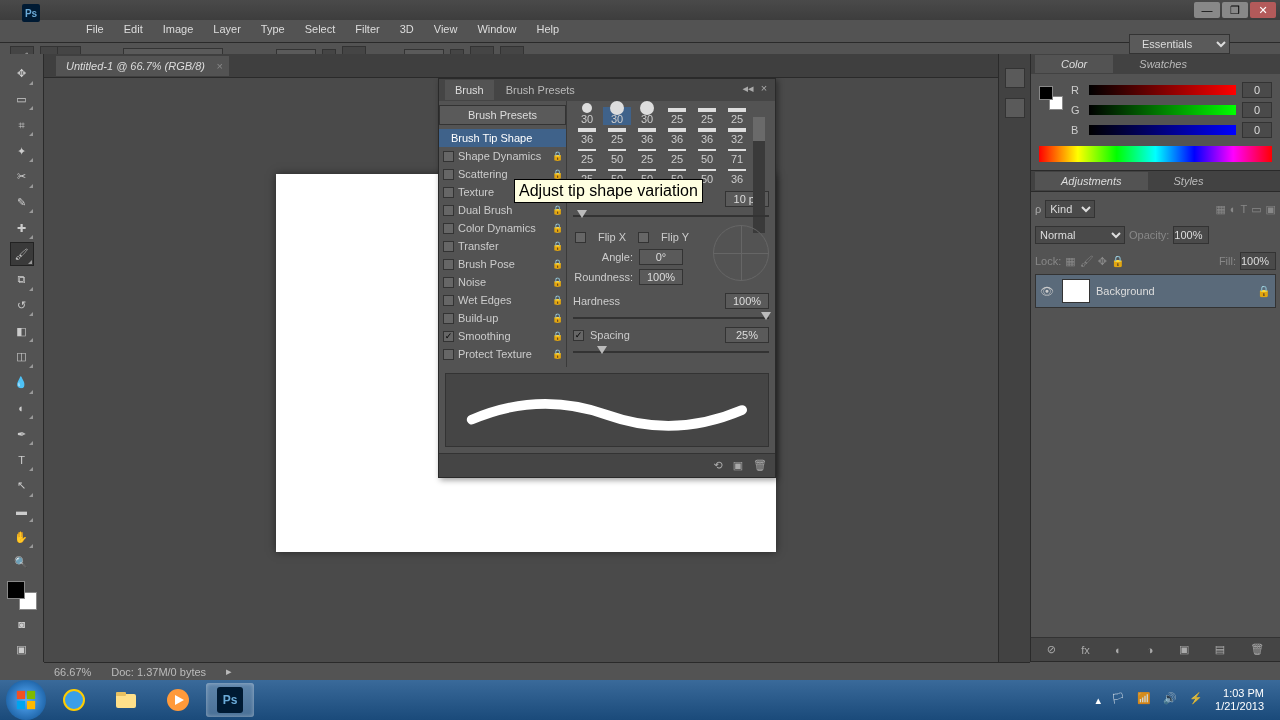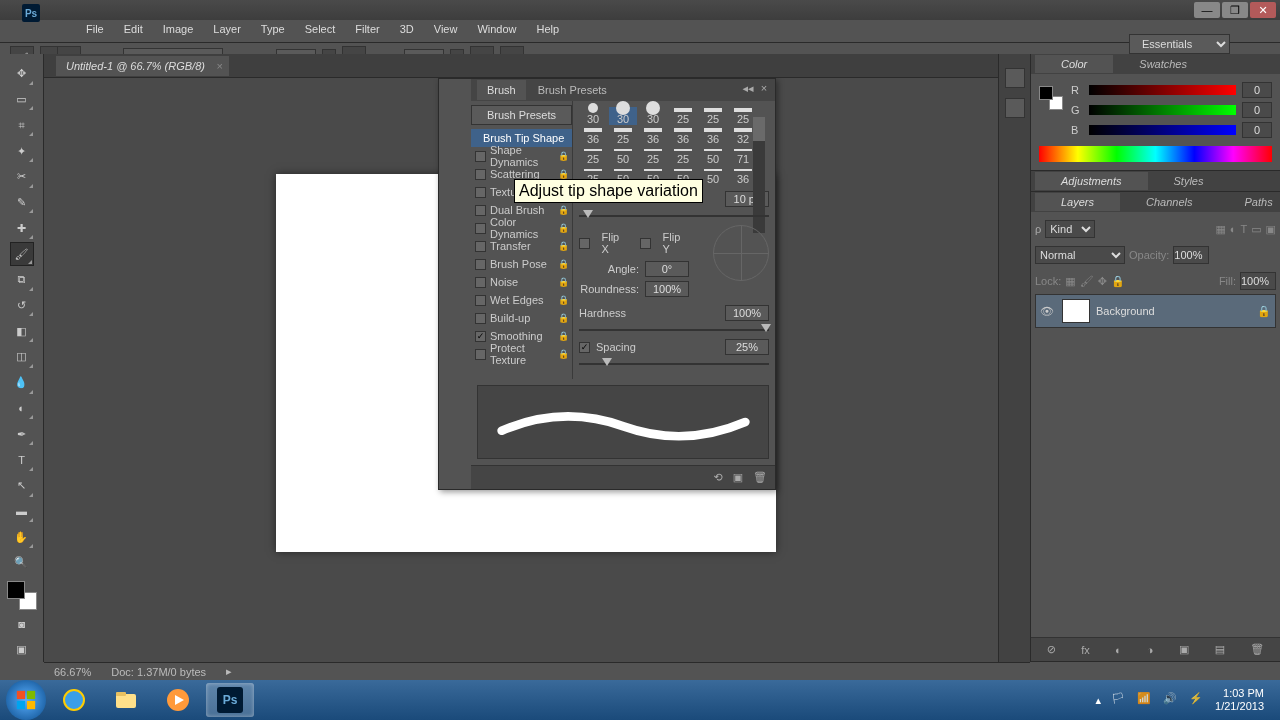--- a/index.html
+++ b/index.html
@@ -38,21 +38,21 @@
 
 
 .doc-area { flex: 1; background: #4a4a4a; position: relative; }
 .doc-tabs { height: 24px; background: #3f3f3f; border-bottom: 1px solid #2a2a2a; display: flex; align-items: center; padding-left: 12px; }
 .doc-tab { background: #535353; color: #ddd; padding: 4px 24px 4px 10px; font-style: italic; font-size: 11px; position: relative; }
 .doc-tab .close-tab { position: absolute; right: 6px; top: 4px; color: #888; cursor: pointer; font-style: normal; }
 .canvas-wrap { position: absolute; top: 24px; left: 0; right: 0; bottom: 0; overflow: hidden; }
 .canvas { position: absolute; left: 232px; top: 96px; width: 500px; height: 378px; background: #fff; box-shadow: 0 0 8px rgba(0,0,0,0.5); }
 
 
-.brush-panel { position: absolute; left: 394px; top: 0px; width: 338px; background: #535353; border: 1px solid #2a2a2a; box-shadow: 2px 2px 6px rgba(0,0,0,0.4); padding-left: 32px; }
+.brush-panel { position: absolute; left: 394px; top: 0px; width: 338px; background: #535353; border: 1px solid #2a2a2a; box-shadow: 2px 2px 6px rgba(0,0,0,0.4); }
 .panel-header { height: 22px; background: #454545; display: flex; align-items: center; padding: 0 6px; gap: 2px; position: relative; }
 .panel-tab { padding: 4px 10px; color: #bbb; cursor: pointer; }
 .panel-tab.active { background: #535353; color: #ddd; }
 .panel-close { position: absolute; right: 4px; top: 3px; color: #aaa; cursor: pointer; width: 14px; text-align: center; }
 .panel-collapse { position: absolute; right: 20px; top: 3px; color: #aaa; cursor: pointer; width: 14px; text-align: center; }
 .brush-body { display: flex; }
 .brush-left { width: 128px; background: #535353; border-right: 1px solid #3a3a3a; }
 .brush-presets-btn { display: block; margin: 4px auto; padding: 3px 14px; background: #5a5a5a; border: 1px solid #333; color: #ddd; text-align: center; cursor: pointer; }
 .brush-option-row { display: flex; align-items: center; height: 18px; padding: 0 4px; color: #ccc; gap: 4px; cursor: pointer; }
 .brush-option-row.section { background: #3f628a; color: #fff; padding-left: 12px; }
@@ -562,25 +562,20 @@
     </div>
 
     <div class="panel-section">
       <div class="panel-section-header">
         <div class="panel-section-tab active">Adjustments</div>
         <div class="panel-section-tab">Styles</div>
       </div>
     </div>
 
     <div class="panel-section" style="flex:1;display:flex;flex-direction:column">
-      <div class="panel-section-header">
-        <div class="panel-section-tab active">Layers</div>
-        <div class="panel-section-tab">Channels</div>
-        <div class="panel-section-tab">Paths</div>
-      </div>
       <div class="layers-body">
         <div class="layers-toolbar">
           <span style="color:#aaa">ρ</span>
           <select style="width:50px"><option>Kind</option></select>
           <span style="flex:1"></span>
           <span style="color:#888">▦</span>
           <span style="color:#888">◐</span>
           <span style="color:#888">T</span>
           <span style="color:#888">▭</span>
           <span style="color:#888">▣</span>

